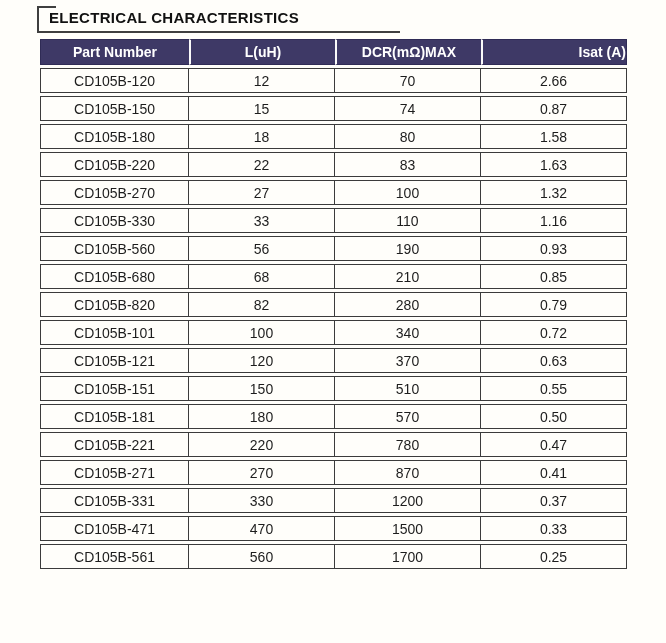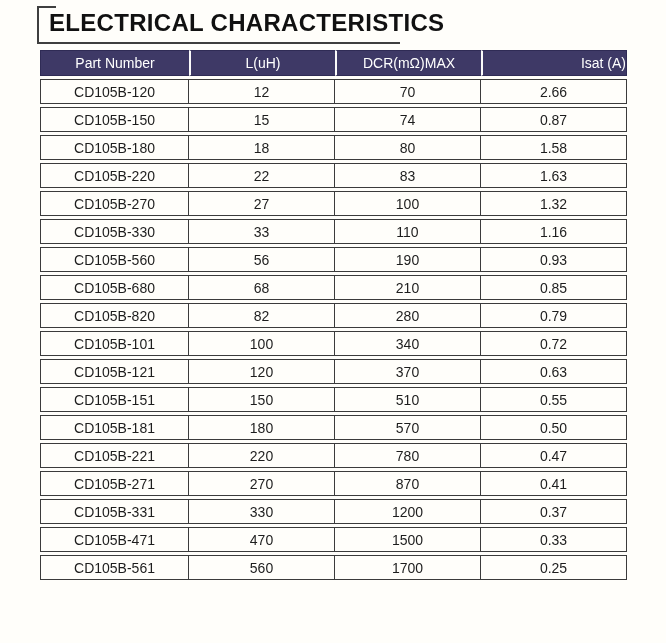--- a/index.html
+++ b/index.html
@@ -28,42 +28,42 @@
     padding:3px 0 5px 10px;
   }
   .title-wrap::before{
     content:"";
     position:absolute;top:0;left:0;
     width:17px;height:0;
     border-top:2px solid var(--bracket);
   }
   h1.page-title{
     margin:0;
-    font-size:24px;
+    font-size:15px;
     font-weight:bold;
     color:var(--title-text);
     letter-spacing:0.3px;
     white-space:nowrap;
   }
   table.spec-table{
     margin:3px 0 0 40px;
     width:587px;
     table-layout:fixed;
     border-collapse:separate;
     border-spacing:0 3px;
   }
   col.c1{width:149px;}
   col.c2{width:146px;}
   col.c3{width:146px;}
   col.c4{width:146px;}
   th{
     background:var(--header-bg);
     color:var(--header-text);
     font-size:14px;
-    font-weight:normal;
+    font-weight:bold;
     height:26px;
     text-align:center;
     vertical-align:middle;
     border-top:1px solid #2F2B55;
     border-bottom:1px solid #2F2B55;
     padding:0;
   }
   th:first-child{border-left:1px solid #2F2B55;}
   th:last-child{border-right:1px solid #2F2B55;text-align:right;}
   th + th{border-left:2px solid var(--divider-light);margin-left:43px;}

